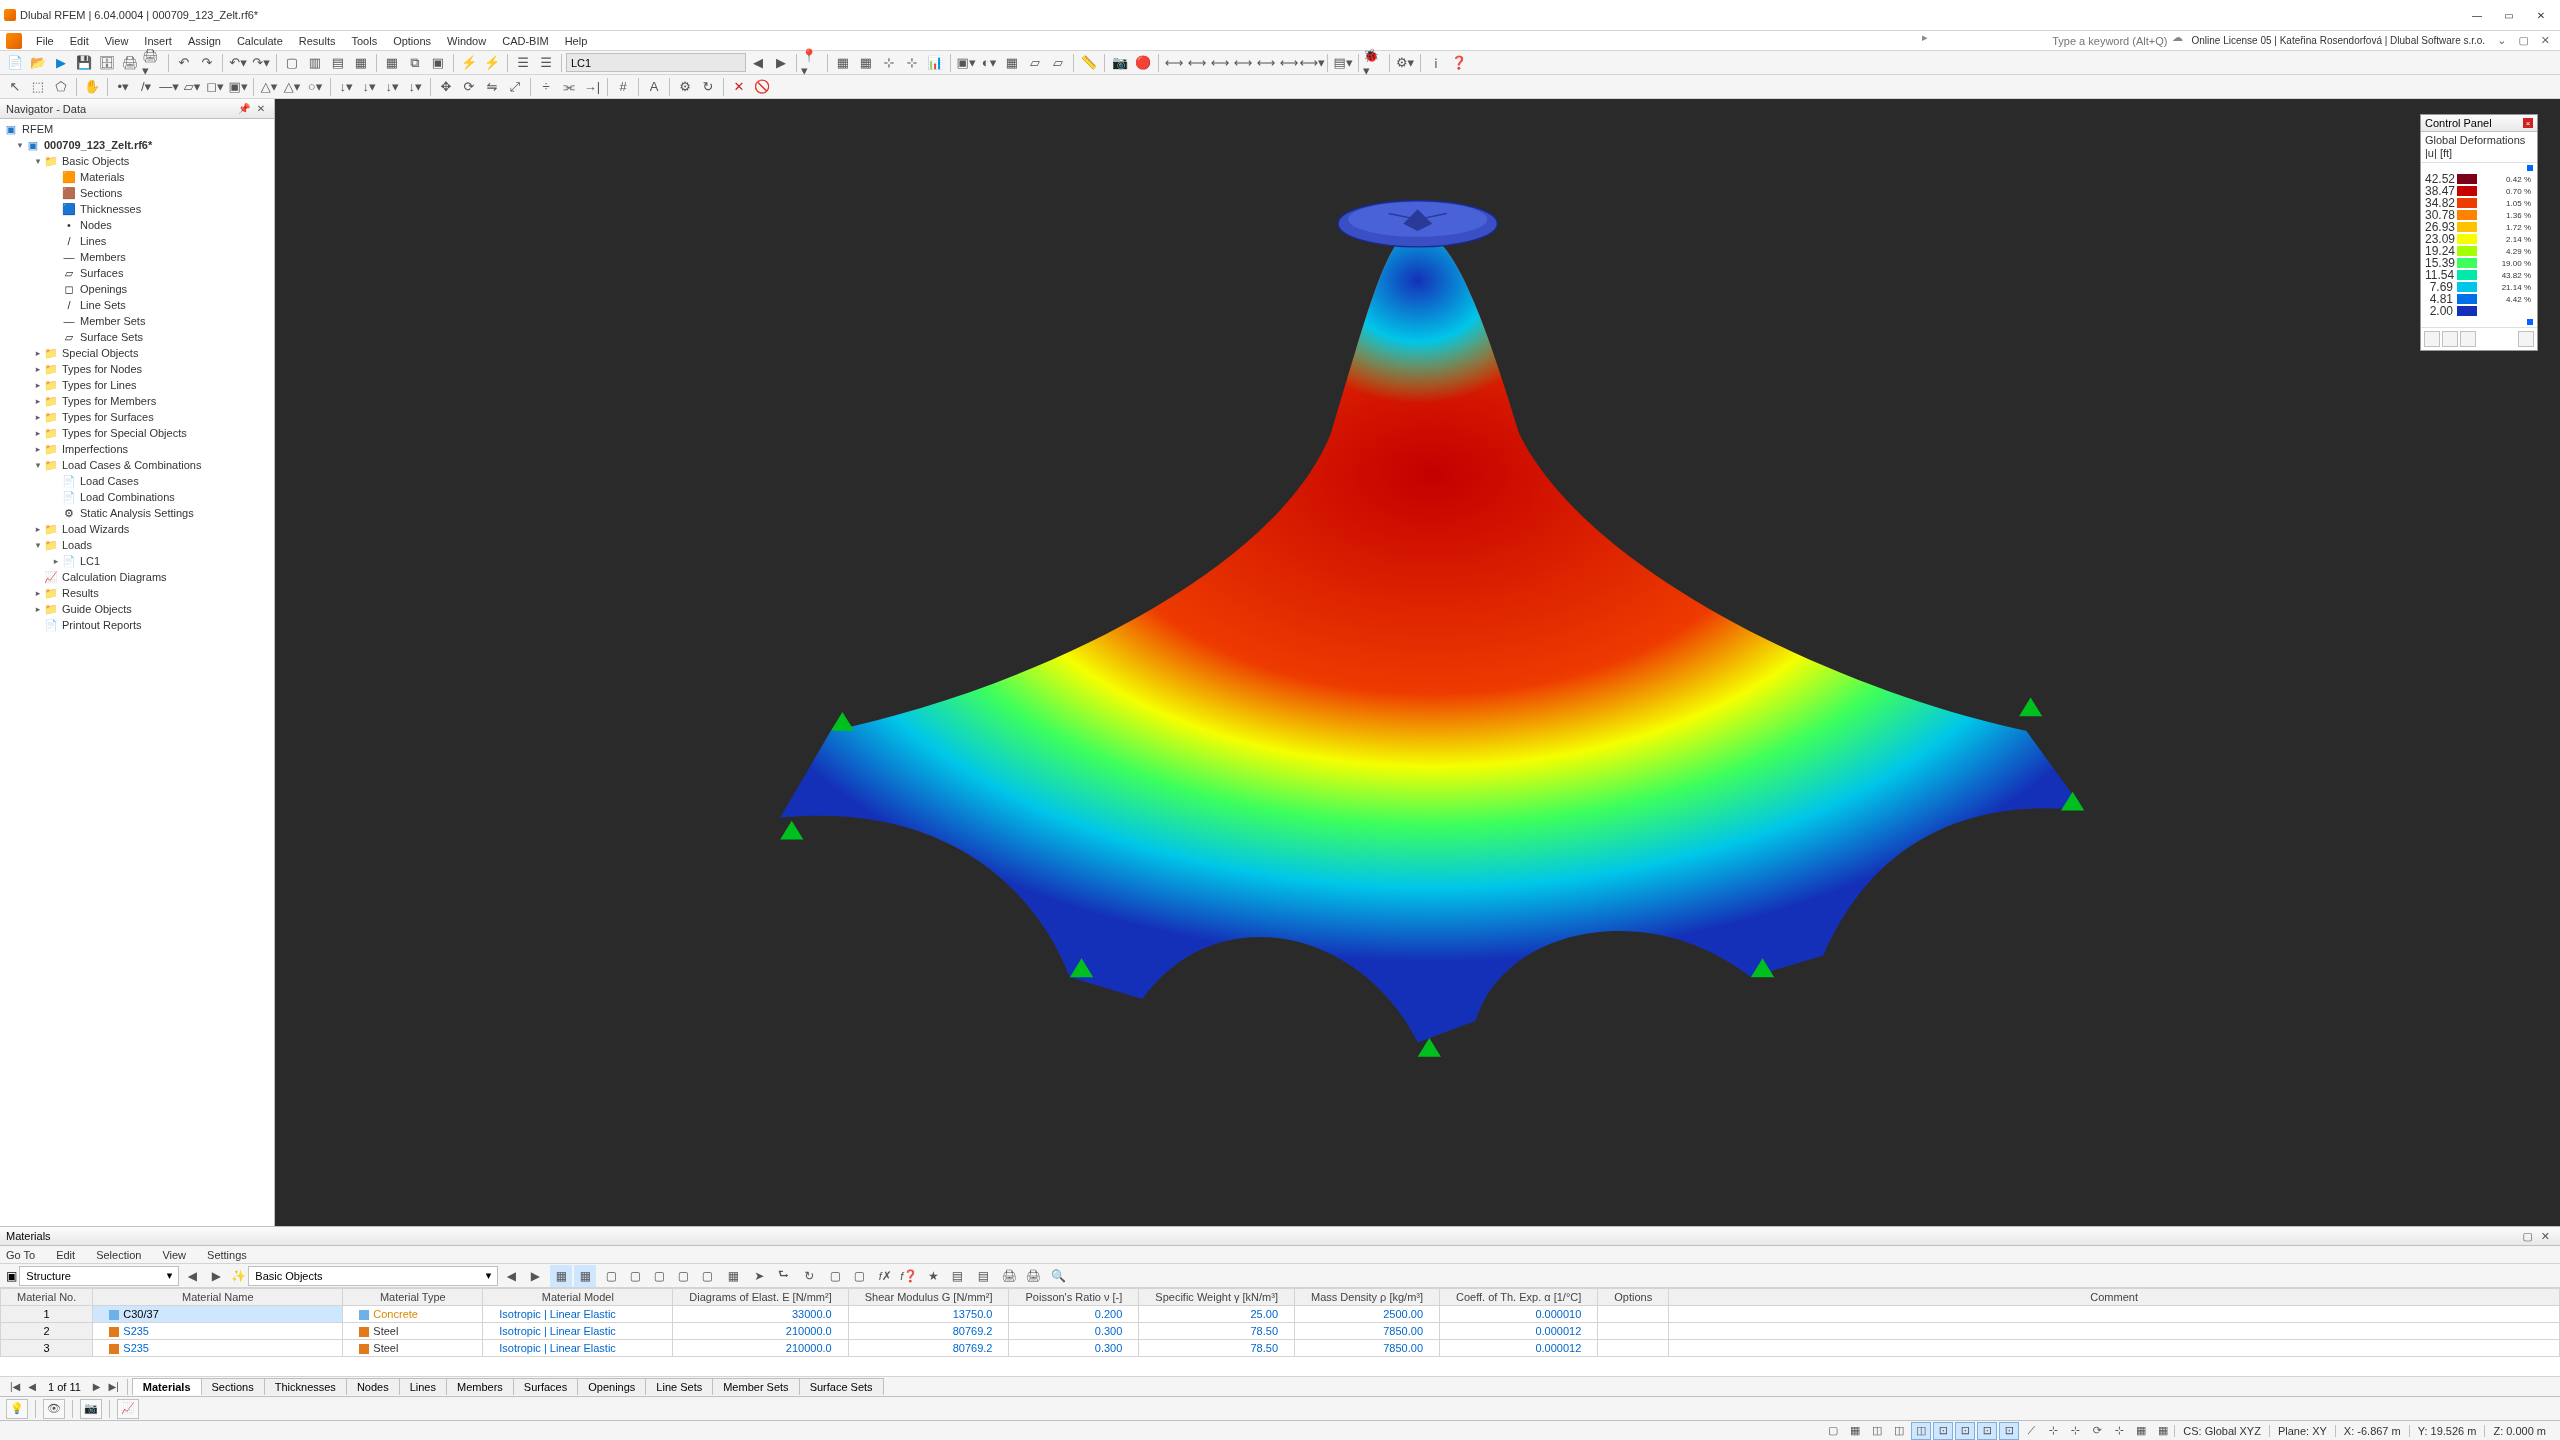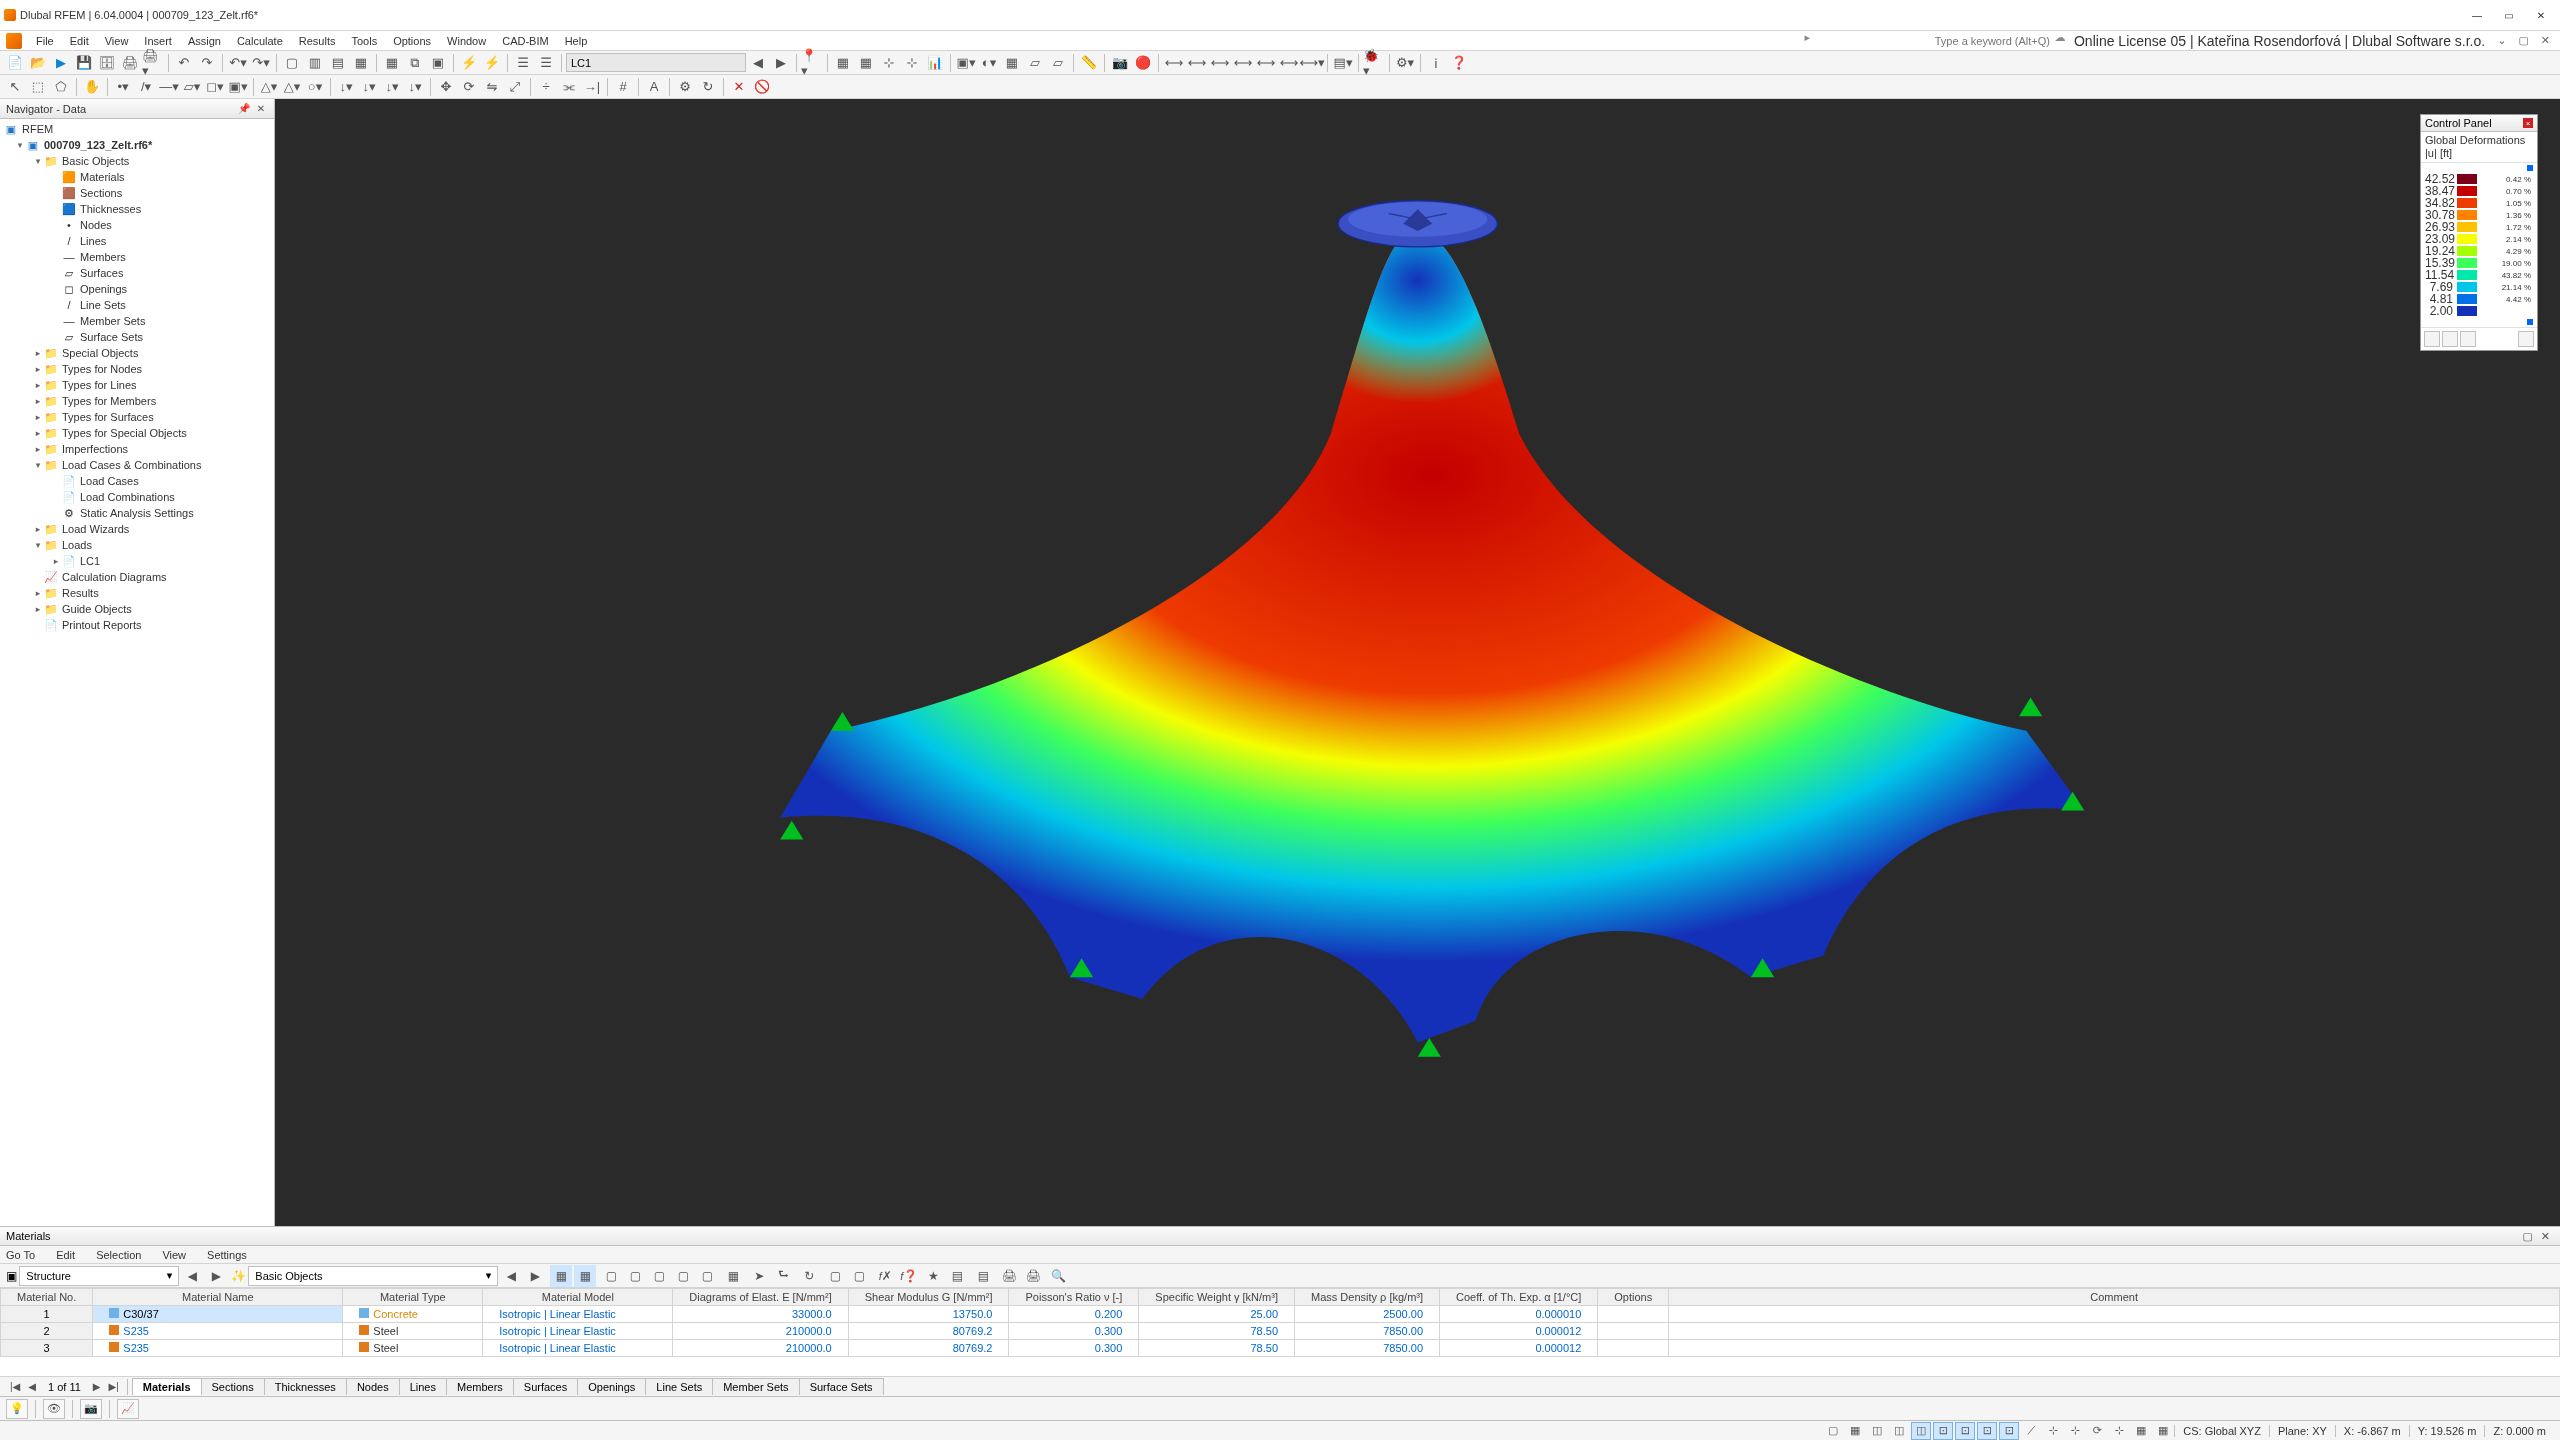--- a/index.html
+++ b/index.html
@@ -8,21 +8,21 @@
 .titlebar .icon{width:12px;height:12px;background:linear-gradient(135deg,#ff8c00,#e06000);border-radius:2px;margin-right:4px}
 .titlebar .title{flex:1;font-size:11px;color:#333}
 .titlebar .winbtns{display:flex;gap:2px}
 .titlebar .winbtn{width:30px;height:14px;display:flex;align-items:center;justify-content:center;color:#333;font-size:10px}
 
 .menubar{height:20px;background:#fff;display:flex;align-items:stretch;padding:0 4px;border-bottom:1px solid #d4d4d4}
 .menubar .logo{width:16px;height:16px;background:linear-gradient(135deg,#ff8c00,#e06000);border-radius:2px;margin:2px 6px 2px 2px}
 .menubar .menu{padding:0 8px;display:flex;align-items:center;color:#333;font-size:11px}
 .menubar .spacer{flex:1}
 .menubar .search{width:240px;border:none;background:transparent;padding:2px;font-size:11px;color:#888;text-align:right}
-.menubar .license{color:#333;font-size:14px;padding:0 6px;display:flex;align-items:center}
+.menubar .license{color:#333;font-size:10px;padding:0 6px;display:flex;align-items:center}
 .menubar .chev{padding:0 6px;display:flex;align-items:center;color:#666}
 
 .toolbar{height:24px;background:#f5f5f5;border-bottom:1px solid #d4d4d4;display:flex;align-items:center;padding:0 4px;gap:1px}
 .toolbar .tbtn{width:22px;height:22px;display:flex;align-items:center;justify-content:center;font-size:13px;color:#555}
 .toolbar .sep{width:1px;height:18px;background:#c0c0c0;margin:0 3px}
 .toolbar .lcsel{border:1px solid #bfbfbf;padding:1px 4px;font-size:11px;width:180px;height:19px;display:flex;align-items:center;background:#e8e8e8}
 
 .body{flex:1;display:flex;min-height:0}
 .nav{width:275px;background:#fff;border-right:1px solid #bfbfbf;display:flex;flex-direction:column}
 .nav-header{height:20px;background:linear-gradient(#fcfcfc,#e8e8e8);border-bottom:1px solid #bfbfbf;display:flex;align-items:center;padding:0 6px;font-size:11px;color:#333}
@@ -57,21 +57,21 @@
 .bp-toolbar{height:24px;display:flex;align-items:center;padding:0 6px;gap:2px;border-bottom:1px solid #d4d4d4}
 .bp-toolbar .sel{border:1px solid #bfbfbf;background:#fff;padding:1px 6px;font-size:11px;height:20px;display:flex;align-items:center;width:160px}
 .bp-toolbar .sel.small{width:250px}
 .bp-toolbar .tbtn{width:22px;height:22px;display:flex;align-items:center;justify-content:center;font-size:12px;color:#555}
 .table-wrap{flex:1;overflow:auto;background:#fff}
 table{border-collapse:collapse;width:100%;font-size:11px}
 th,td{border:1px solid #d4d4d4;padding:2px 16px;text-align:left;white-space:nowrap}
 th{background:#f0f0f0;font-weight:normal;color:#444;text-align:center;height:14px;line-height:1.1}
 td{height:16px}
 .rownum{background:#f0f0f0;text-align:center;width:40px}
-.mat-name{display:flex;align-items:flex-start}
+.mat-name{display:flex;align-items:flex-end}
 .mat-sw{width:10px;height:10px;margin-right:4px}
 .num{text-align:right}
 .link{color:#0066cc}
 .sel-cell{background:#cfe6ff}
 
 .bp-tabs{height:20px;display:flex;align-items:center;border-top:1px solid #d4d4d4;padding:0 6px;gap:0;font-size:11px;background:#f5f5f5}
 .bp-tabs .nav-ctrl{padding:0 4px;color:#555;font-size:10px}
 .bp-tabs .pageinfo{padding:0 8px}
 .bp-tabs .tabsep{width:1px;height:16px;background:#c0c0c0;margin:0 4px}
 .bp-tabs .tab{padding:2px 10px;border:1px solid #bfbfbf;border-bottom:none;background:#fff;margin-right:-1px}

